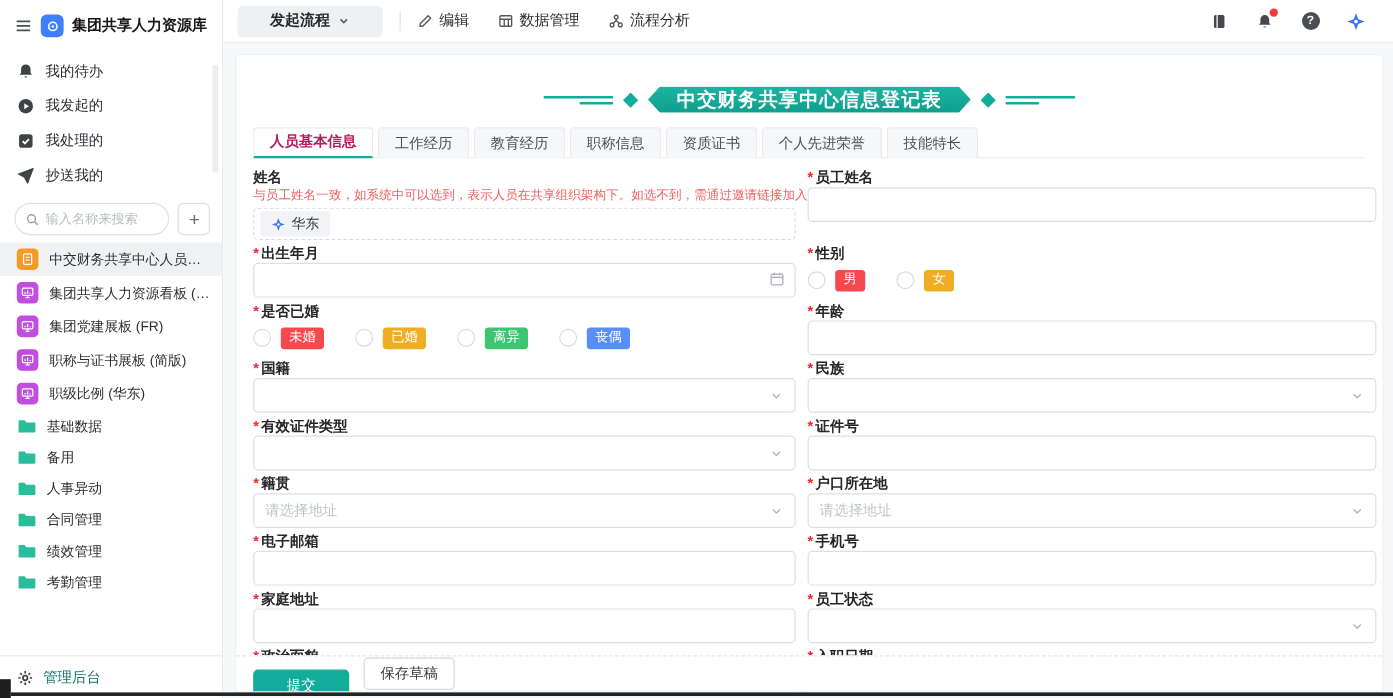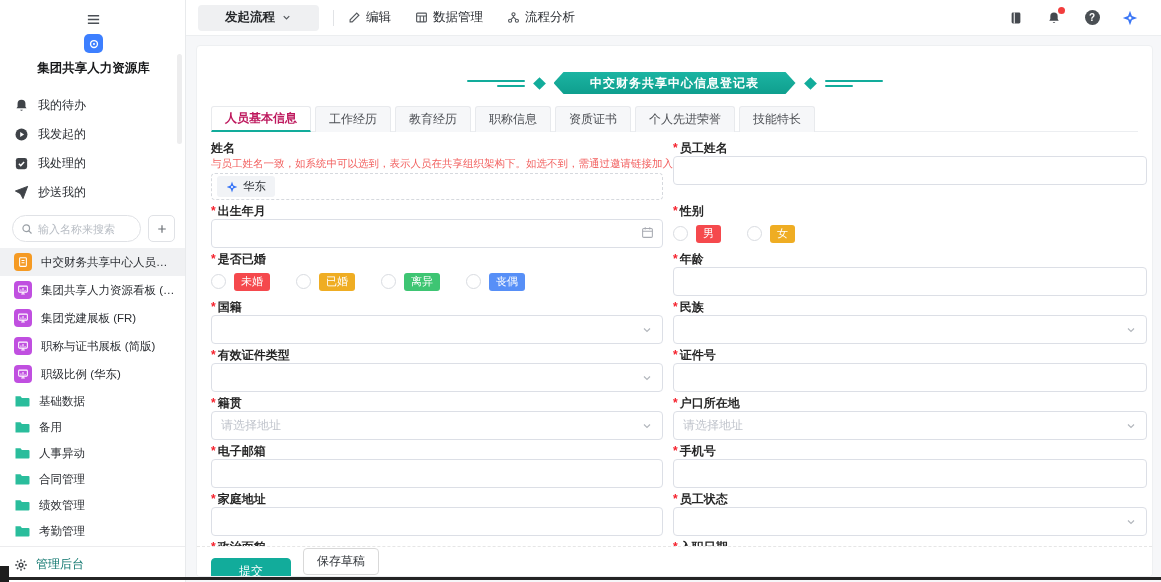--- a/index.html
+++ b/index.html
@@ -2,21 +2,21 @@
 <html><head>
 <meta charset="utf-8">
 <style>
   * { margin:0; padding:0; box-sizing:border-box; }
   html,body { font-family:"Liberation Sans","DejaVu Sans",sans-serif; background:#e9eaec; }
   .screen { position:relative; width:1161px; height:582px; background:#fff; overflow:hidden; }
 
   
   .sidebar { position:absolute; left:0; top:0; bottom:0; width:186px; background:#fff; border-right:1px solid #e8eaec; display:flex; flex-direction:column; }
   .sb-scroll { position:absolute; right:3px; top:54px; width:5px; height:90px; border-radius:3px; background:#ededee; }
-  .sb-header { display:flex; align-items:center; gap:7px; padding:12px 10px 10px 12px;flex-direction:column; }
+  .sb-header { display:flex; align-items:center; gap:7px; padding:12px 10px 10px 12px; }
   .sb-header .burger { color:#4a4f55; display:flex; }
   .logo-box { width:19px; height:19px; border-radius:5px; background:#3d7fff; display:flex; align-items:center; justify-content:center; flex:0 0 auto; }
   .app-title { font-size:12.5px; font-weight:700; color:#17181a; white-space:nowrap; }
   .sb-menu { padding:4px 0 2px; }
   .sb-row { display:flex; align-items:center; gap:9px; height:29px; padding:0 8px 0 14px; cursor:pointer; }
   .sb-row .mi { color:#3f4348; display:flex; flex:0 0 auto; }
   .sb-row .sb-label { font-size:12px; color:#2b2e33; white-space:nowrap; overflow:hidden; text-overflow:ellipsis; }
   .sb-search { display:flex; align-items:center; gap:7px; padding:6px 10px 6px 12px; }
   .search-pill { flex:1; display:flex; align-items:center; gap:5px; height:27px; border:1px solid #e0e2e6; border-radius:14px; padding:0 8px; color:#9aa0a6; background:#fff; }
   .search-pill input { border:none; outline:none; width:100%; font-size:11px; color:#333; background:transparent; font-family:inherit; }
@@ -49,21 +49,21 @@
   .content { position:absolute; left:0; right:0; top:36px; bottom:0; }
   .card { position:absolute; left:10px; right:8px; top:9px; bottom:5px; background:#fff; border:1px solid #eef0f2; border-radius:4px; overflow:hidden; }
 
   
   .banner { display:flex; align-items:center; justify-content:center; gap:10px; margin-top:26px; height:22px; }
   .b-lines { display:flex; flex-direction:column; gap:3px; }
   .b-lines.left { align-items:flex-end; } .b-lines.right { align-items:flex-start; }
   .b-lines i { display:block; height:2px; background:#12ac9b; border-radius:1px; }
   .b-lines .l1 { width:58px; } .b-lines .l2 { width:28px; }
   .b-diamond { width:9px; height:9px; background:#12ac9b; transform:rotate(45deg); flex:0 0 auto; }
-  .b-ribbon { min-width:242px; height:22px; display:flex; align-items:center; justify-content:center; padding:0 24px; color:#fff; font-size:12px; font-weight:700; letter-spacing:1px; background:linear-gradient(180deg,#1bb4a2,#0f9f8e); clip-path:polygon(0 50%, 10px 0, calc(100% - 10px) 0, 100% 50%, calc(100% - 10px) 100%, 10px 100%); }
+  .b-ribbon { min-width:242px; height:22px; display:flex; align-items:center; justify-content:center; padding:0 24px; color:#fff; font-size:16px; font-weight:700; letter-spacing:1px; background:linear-gradient(180deg,#1bb4a2,#0f9f8e); clip-path:polygon(0 50%, 10px 0, calc(100% - 10px) 0, 100% 50%, calc(100% - 10px) 100%, 10px 100%); }
 
   
   .tabs { display:flex; gap:4px; margin:12px 14px 0; border-bottom:1px solid #eceef1; }
   .tab { height:26px; display:flex; align-items:center; padding:0 13px; font-size:12px; color:#4c4f54; background:#f6f7f9; border:1px solid #e8eaed; border-bottom:none; border-radius:3px 3px 0 0; cursor:pointer; margin-bottom:-1px; }
   .tab.active { background:#fff; color:#be185d; font-weight:700; border-bottom:2px solid #12ac9b; }
 
   
   .form-grid { display:grid; grid-template-columns:452px 1fr; column-gap:10px; row-gap:3px; padding:8px 5px 0 14px; }
   .cell { position:relative; }
   .f-label { height:16px; display:flex; align-items:center; font-size:12px; font-weight:700; color:#262626; }

